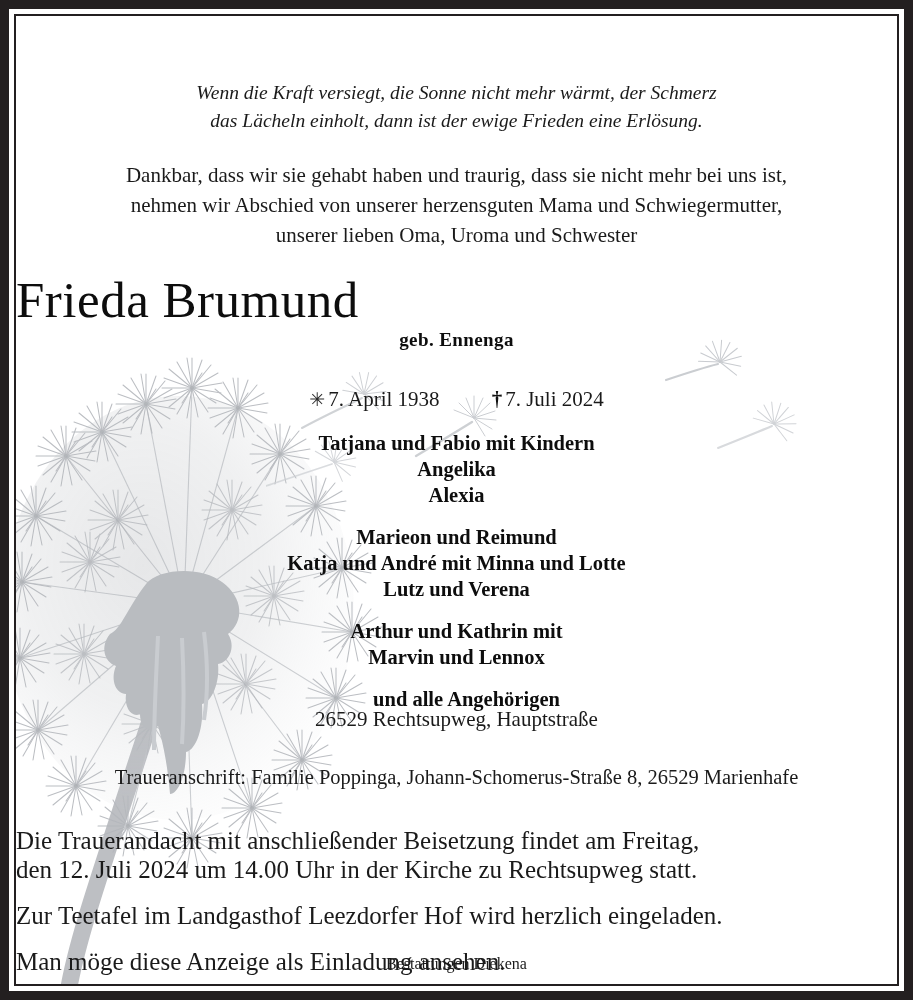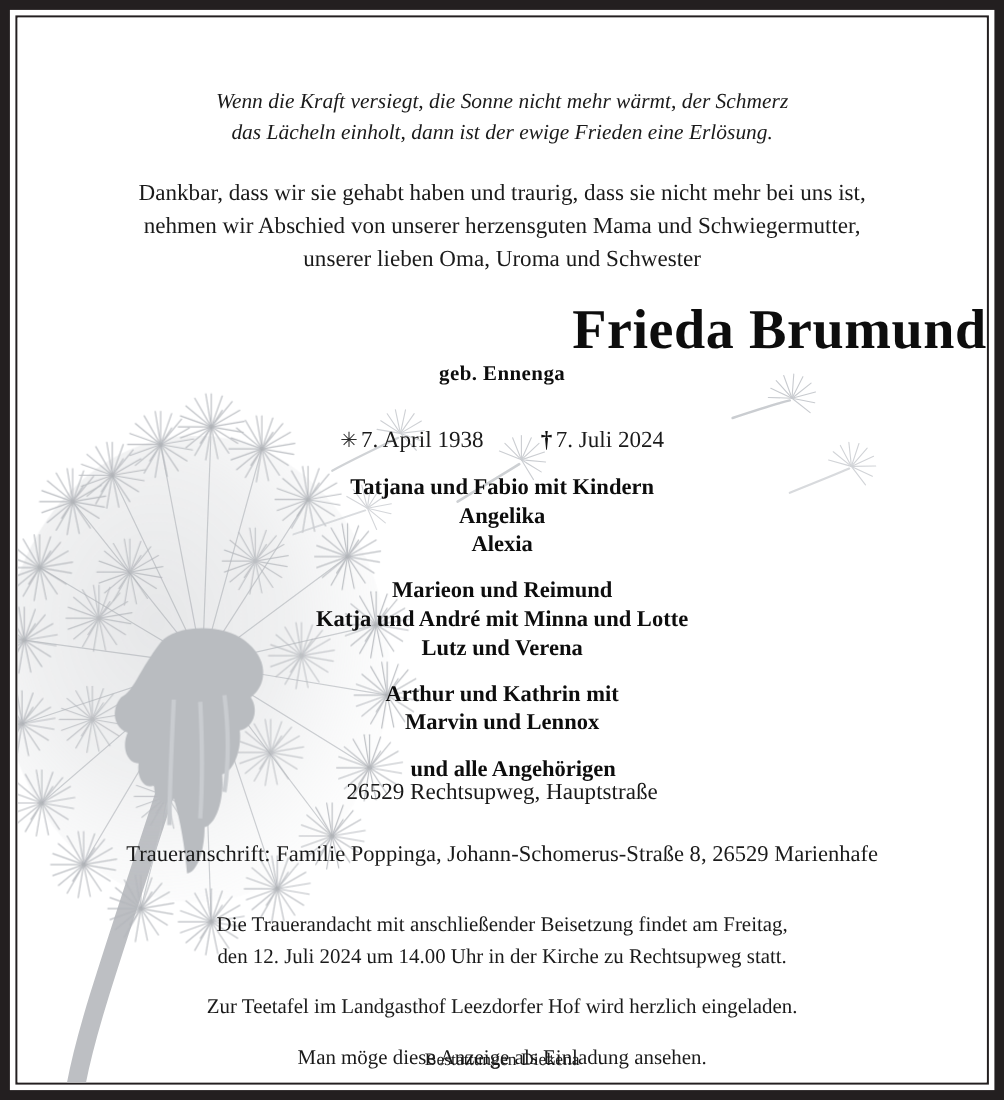--- a/index.html
+++ b/index.html
@@ -90,22 +90,22 @@
     font-size: 21px;
     line-height: 30px;
     color: #1a1a1a;
   }
 
   .name {
     position: absolute;
     top: 255px;
     left: 0;
     width: 100%;
-    text-align: right;
-    font-weight: bold;
+    text-align: left;
+    font-weight: normal;
     font-size: 51px;
     letter-spacing: 0.5px;
     color: #0d0d0d;
   }
 
   .maiden {
     position: absolute;
     top: 313px;
     left: 0;
     width: 100%;
@@ -182,22 +182,21 @@
     text-align: center;
     font-size: 20.5px;
     color: #1a1a1a;
   }
 
   .service {
     position: absolute;
     top: 810px;
     left: 0;
     width: 100%;
-    text-align: center;
-    font-size: 19px;
+    font-size: 25px;
     line-height: 29px;
     color: #1a1a1a;
   }
   .service .para {
     margin-bottom: 17px;
   }
   .service .para:last-child {
     margin-bottom: 12px;
   }
 

